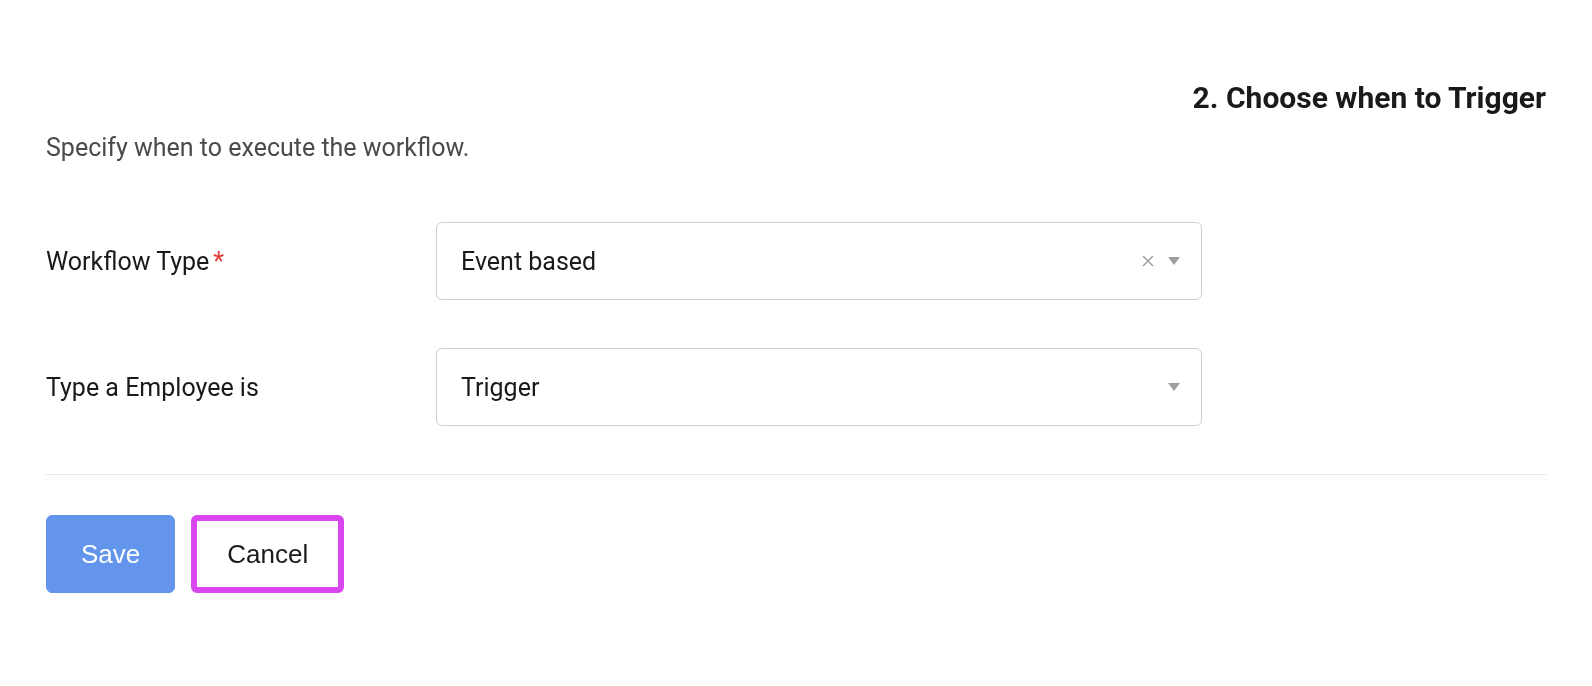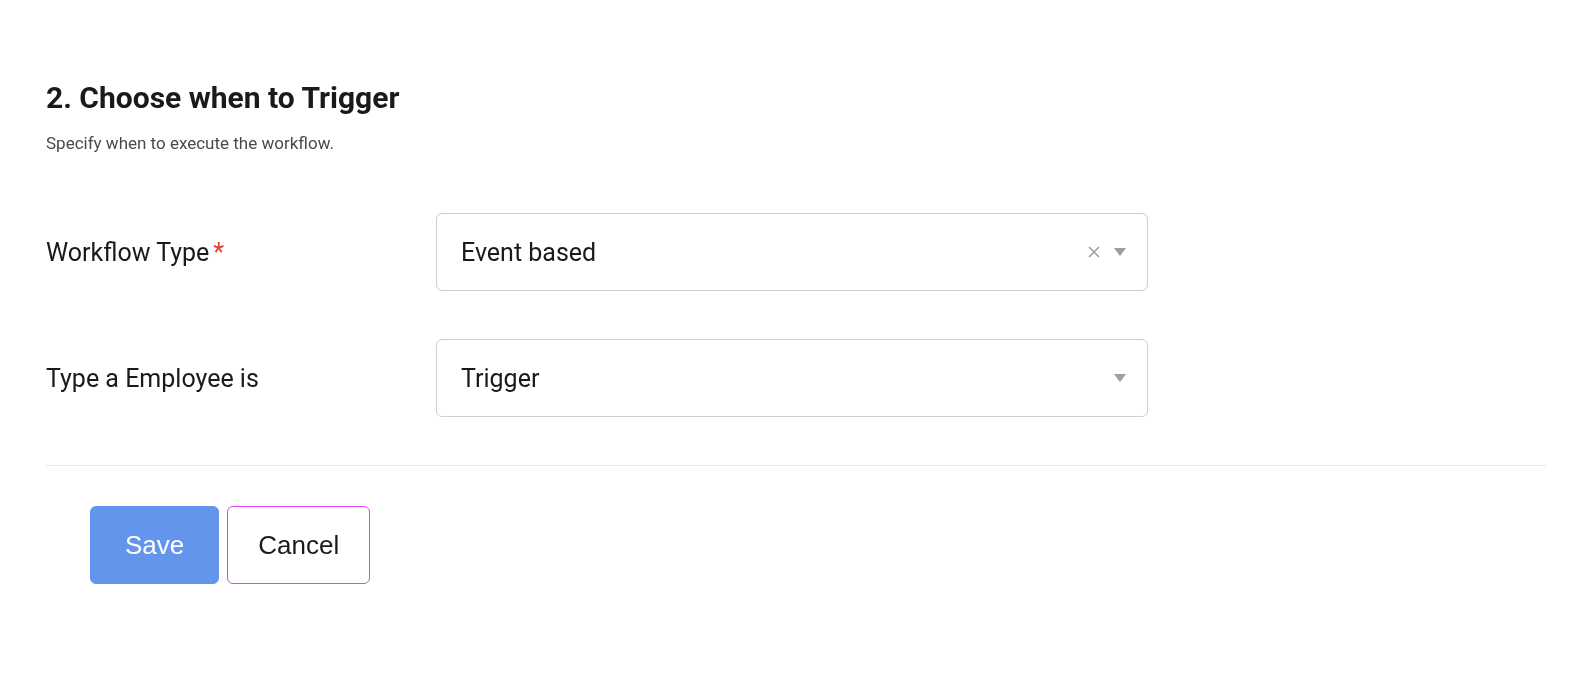--- a/index.html
+++ b/index.html
@@ -11,43 +11,44 @@
       font-family: -apple-system, BlinkMacSystemFont, "Segoe UI", Roboto, sans-serif;
       background: #ffffff;
       padding: 80px 46px 40px 46px;
       color: #1a1a1a;
     }
     .section-title {
       font-size: 30px;
       font-weight: 700;
       color: #1a1a1a;
       margin-bottom: 18px;
+      text-align: right;
     }
     .section-subtitle {
-      font-size: 17px;
+      font-size: 25px;
       color: #4a4a4a;
       margin-bottom: 60px;
     }
     .form-row {
       display: flex;
       align-items: center;
       margin-bottom: 48px;
     }
     .form-label {
       width: 390px;
       font-size: 25px;
       color: #1a1a1a;
     }
     .required {
       color: #e53935;
       margin-left: 4px;
     }
     .select-wrapper {
       position: relative;
-      width: 712px;
+      width: 766px;
     }
     .select-field {
       width: 100%;
       height: 78px;
       border: 1px solid #cfcfcf;
       border-radius: 6px;
       padding: 0 80px 0 24px;
       font-size: 25px;
       color: #1a1a1a;
       background: #ffffff;
@@ -76,43 +77,42 @@
       display: inline-flex;
       align-items: center;
     }
     .divider {
       border: none;
       border-top: 1px solid #e8e8e8;
       margin: 30px 0 40px 0;
     }
     .button-row {
       display: flex;
-      gap: 8px;
-      margin-left: 44px;
+      gap: 16px;
     }
     .btn {
       height: 78px;
       padding: 0 34px;
       font-size: 26px;
       border-radius: 6px;
       cursor: pointer;
       display: inline-flex;
       align-items: center;
       justify-content: center;
       border: 1px solid transparent;
     }
     .btn-primary {
       background: #6495ed;
       color: #ffffff;
       border-color: #6495ed;
     }
     .btn-secondary {
       background: #ffffff;
       color: #1a1a1a;
-      border: 1px solid #d946ef;
+      border: 6px solid #d946ef;
       padding: 8px 30px;
     }
   </style>
 </head>
 <body>
 
 <div>
   <h2 class="section-title">2. Choose when to Trigger</h2>
   <p class="section-subtitle">Specify when to execute the workflow.</p>
 

